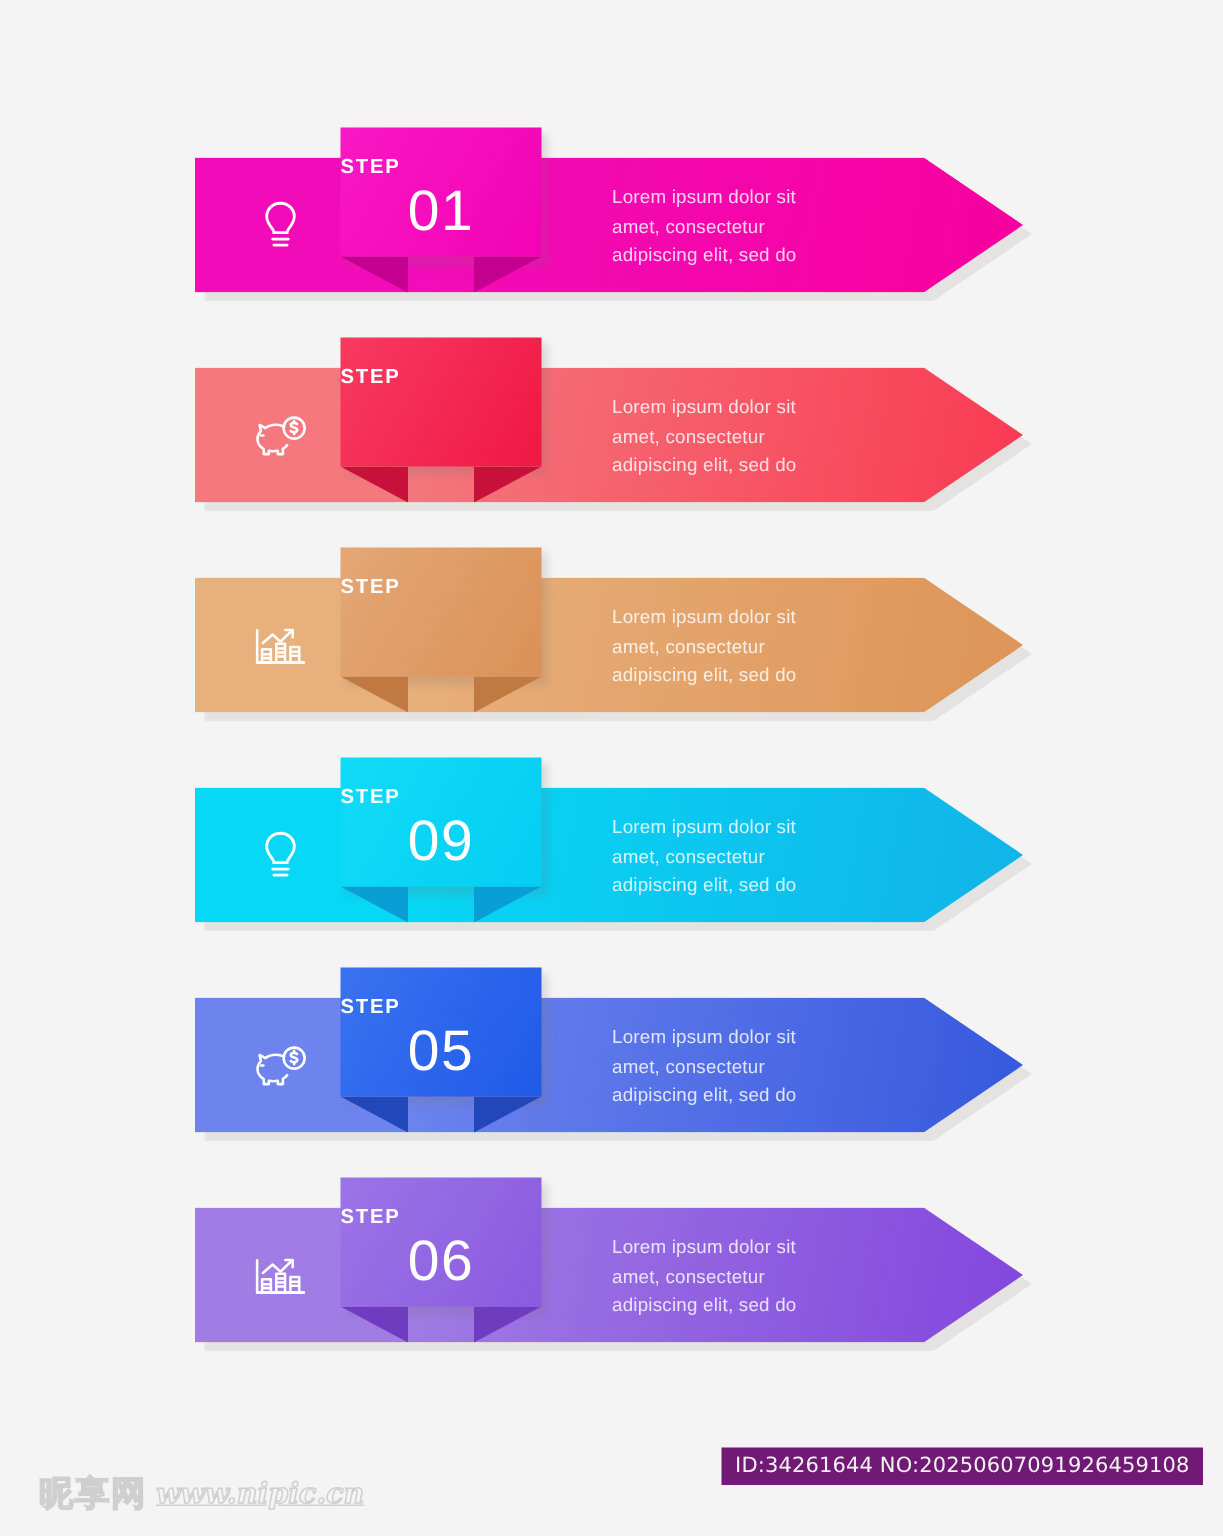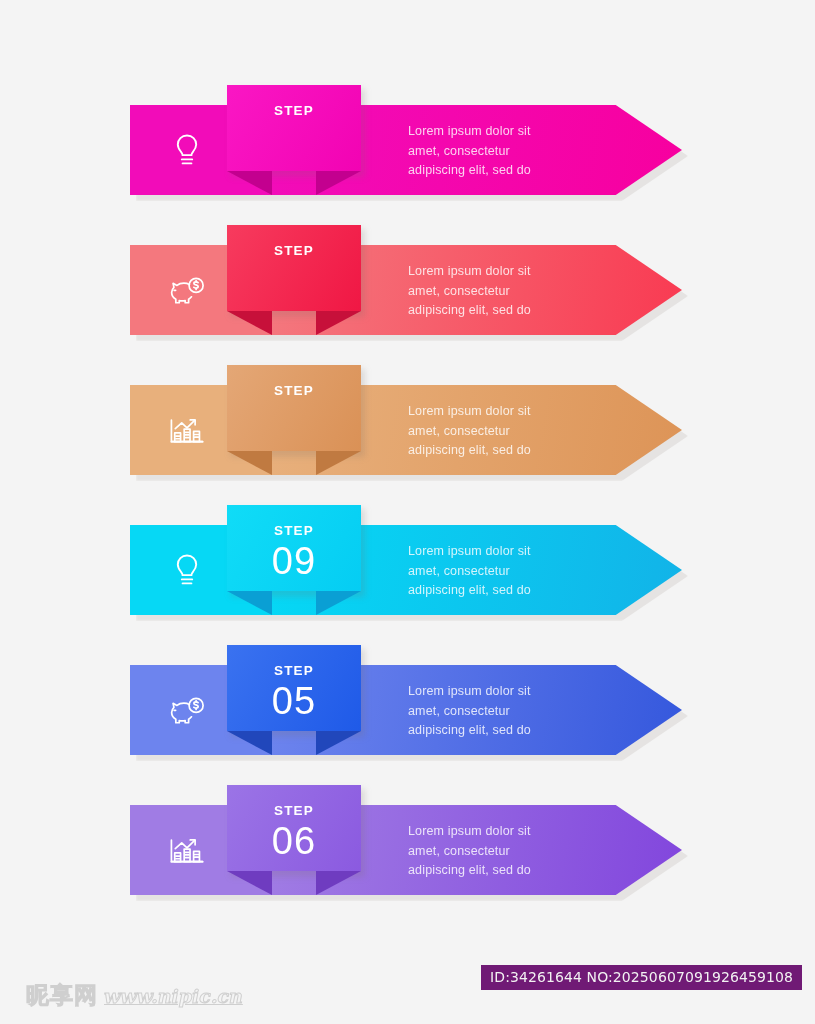--- a/index.html
+++ b/index.html
@@ -123,21 +123,21 @@
     left: 89px;
     -webkit-clip-path: polygon(0 0, 100% 0, 0 100%);
     clip-path: polygon(0 0, 100% 0, 0 100%);
   }
 
   .step-word {
     position: absolute;
     left: 0;
     top: 18px;
     width: 134px;
-    text-align: center;
+    text-align: left;
     color: #ffffff;
     font-size: 13.5px;
     font-weight: bold;
     letter-spacing: 1.2px;
   }
   .step-num {
     position: absolute;
     left: 0;
     top: 34px;
     width: 134px;
@@ -211,20 +211,21 @@
       </div>
       <div class="desc">Lorem ipsum dolor sit
 amet, consectetur
 adipiscing elit, sed do</div>
       <div class="ribbon-shadow"></div>
       <div class="ribbon">
         <div class="ribbon-body" style="background: linear-gradient(120deg, rgb(250, 23, 196) 0%, rgb(242, 3, 179) 100%);"></div>
         <div class="tail-l" style="background: rgb(195, 0, 143);"></div>
         <div class="tail-r" style="background: rgb(195, 0, 143);"></div>
         <div class="step-word">STEP</div>
+        <div class="step-num">01</div>
       </div>
     </div>
     <div class="row" style="top: 225px;">
       <div class="bar-shadow"></div>
       <div class="bar" style="background: linear-gradient(100deg, rgb(244, 120, 126) 0%, rgb(244, 120, 126) 26%, rgb(249, 58, 82) 100%);"></div>
       <div class="icon-slot">
         <svg width="44" height="36" viewBox="0 0 46 38" fill="none" stroke="#ffffff" stroke-width="1.8" stroke-linecap="round" stroke-linejoin="round">
           <path d="M25.5 12.1c-1.6-.9-3.6-1.4-5.8-1.4-2.9 0-5.5.9-7.3 2.4l-4.1-2.2.9 4.3c-1.5 1.5-2.4 3.4-2.4 5.5 0 2.9 1.7 5.5 4.4 7.1v3.6h3.6v-2.3c1 .2 2 .3 3.1.3 1.1 0 2.2-.1 3.2-.3v2.3h3.6v-3.7c1.2-.7 2.2-1.6 3-2.6"></path>
           <path d="M9.4 18.3h1.6"></path>
           <circle cx="32.6" cy="13.1" r="7.4"></circle>

